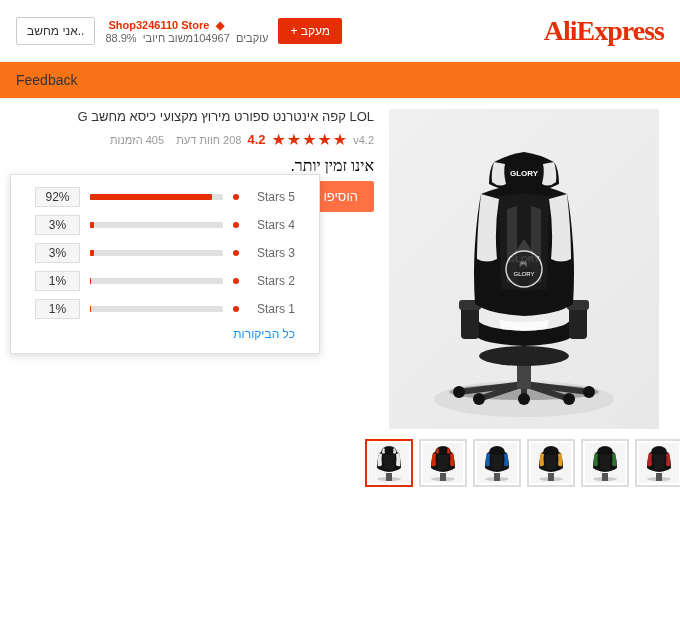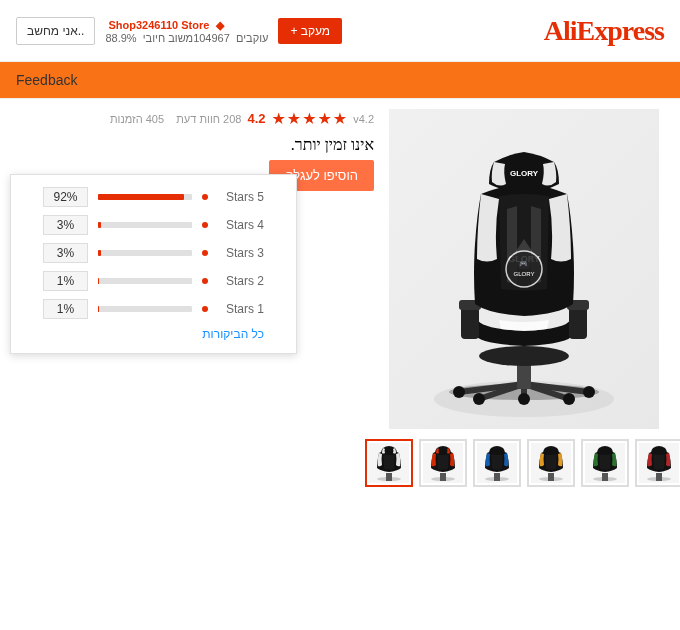--- a/index.html
+++ b/index.html
@@ -135,22 +135,22 @@
     }
 
     
     .rating-popup {
       position: absolute;
       left: 10px;
       top: 75px;
       background: #fff;
       border: 1px solid #e0e0e0;
       box-shadow: 0 2px 8px rgba(0,0,0,0.15);
-      padding: 12px 32px;
-      width: 287px;
+      padding: 12px 24px;
+      width: 310px;
       z-index: 10;
     }
     .star-row {
       display: flex;
       align-items: center;
       justify-content: space-between;
       margin-bottom: 8px;
     }
     .star-row:last-of-type { margin-bottom: 0; }
     .star-percent-box {
@@ -266,20 +266,21 @@
     <button class="follow-btn">+ מעקב</button>
   </div>
   <div class="aliexpress-logo">AliExpress</div>
 </div>
 
 <div class="feedback-tab">Feedback</div>
 
 <div class="product-section">
 
   <div class="product-details">
+    <div class="product-title">LOL קפה אינטרנט ספורט מירוץ מקצועי כיסא מחשב G</div>
     <div class="rating-row">
       <span class="version-badge">v4.2</span>
       <div class="stars">
         <span class="star">★</span>
         <span class="star">★</span>
         <span class="star">★</span>
         <span class="star">★</span>
         <span class="star-half" style="color:#e62e04;">★</span>
       </div>
       <span class="rating-number">4.2</span>

